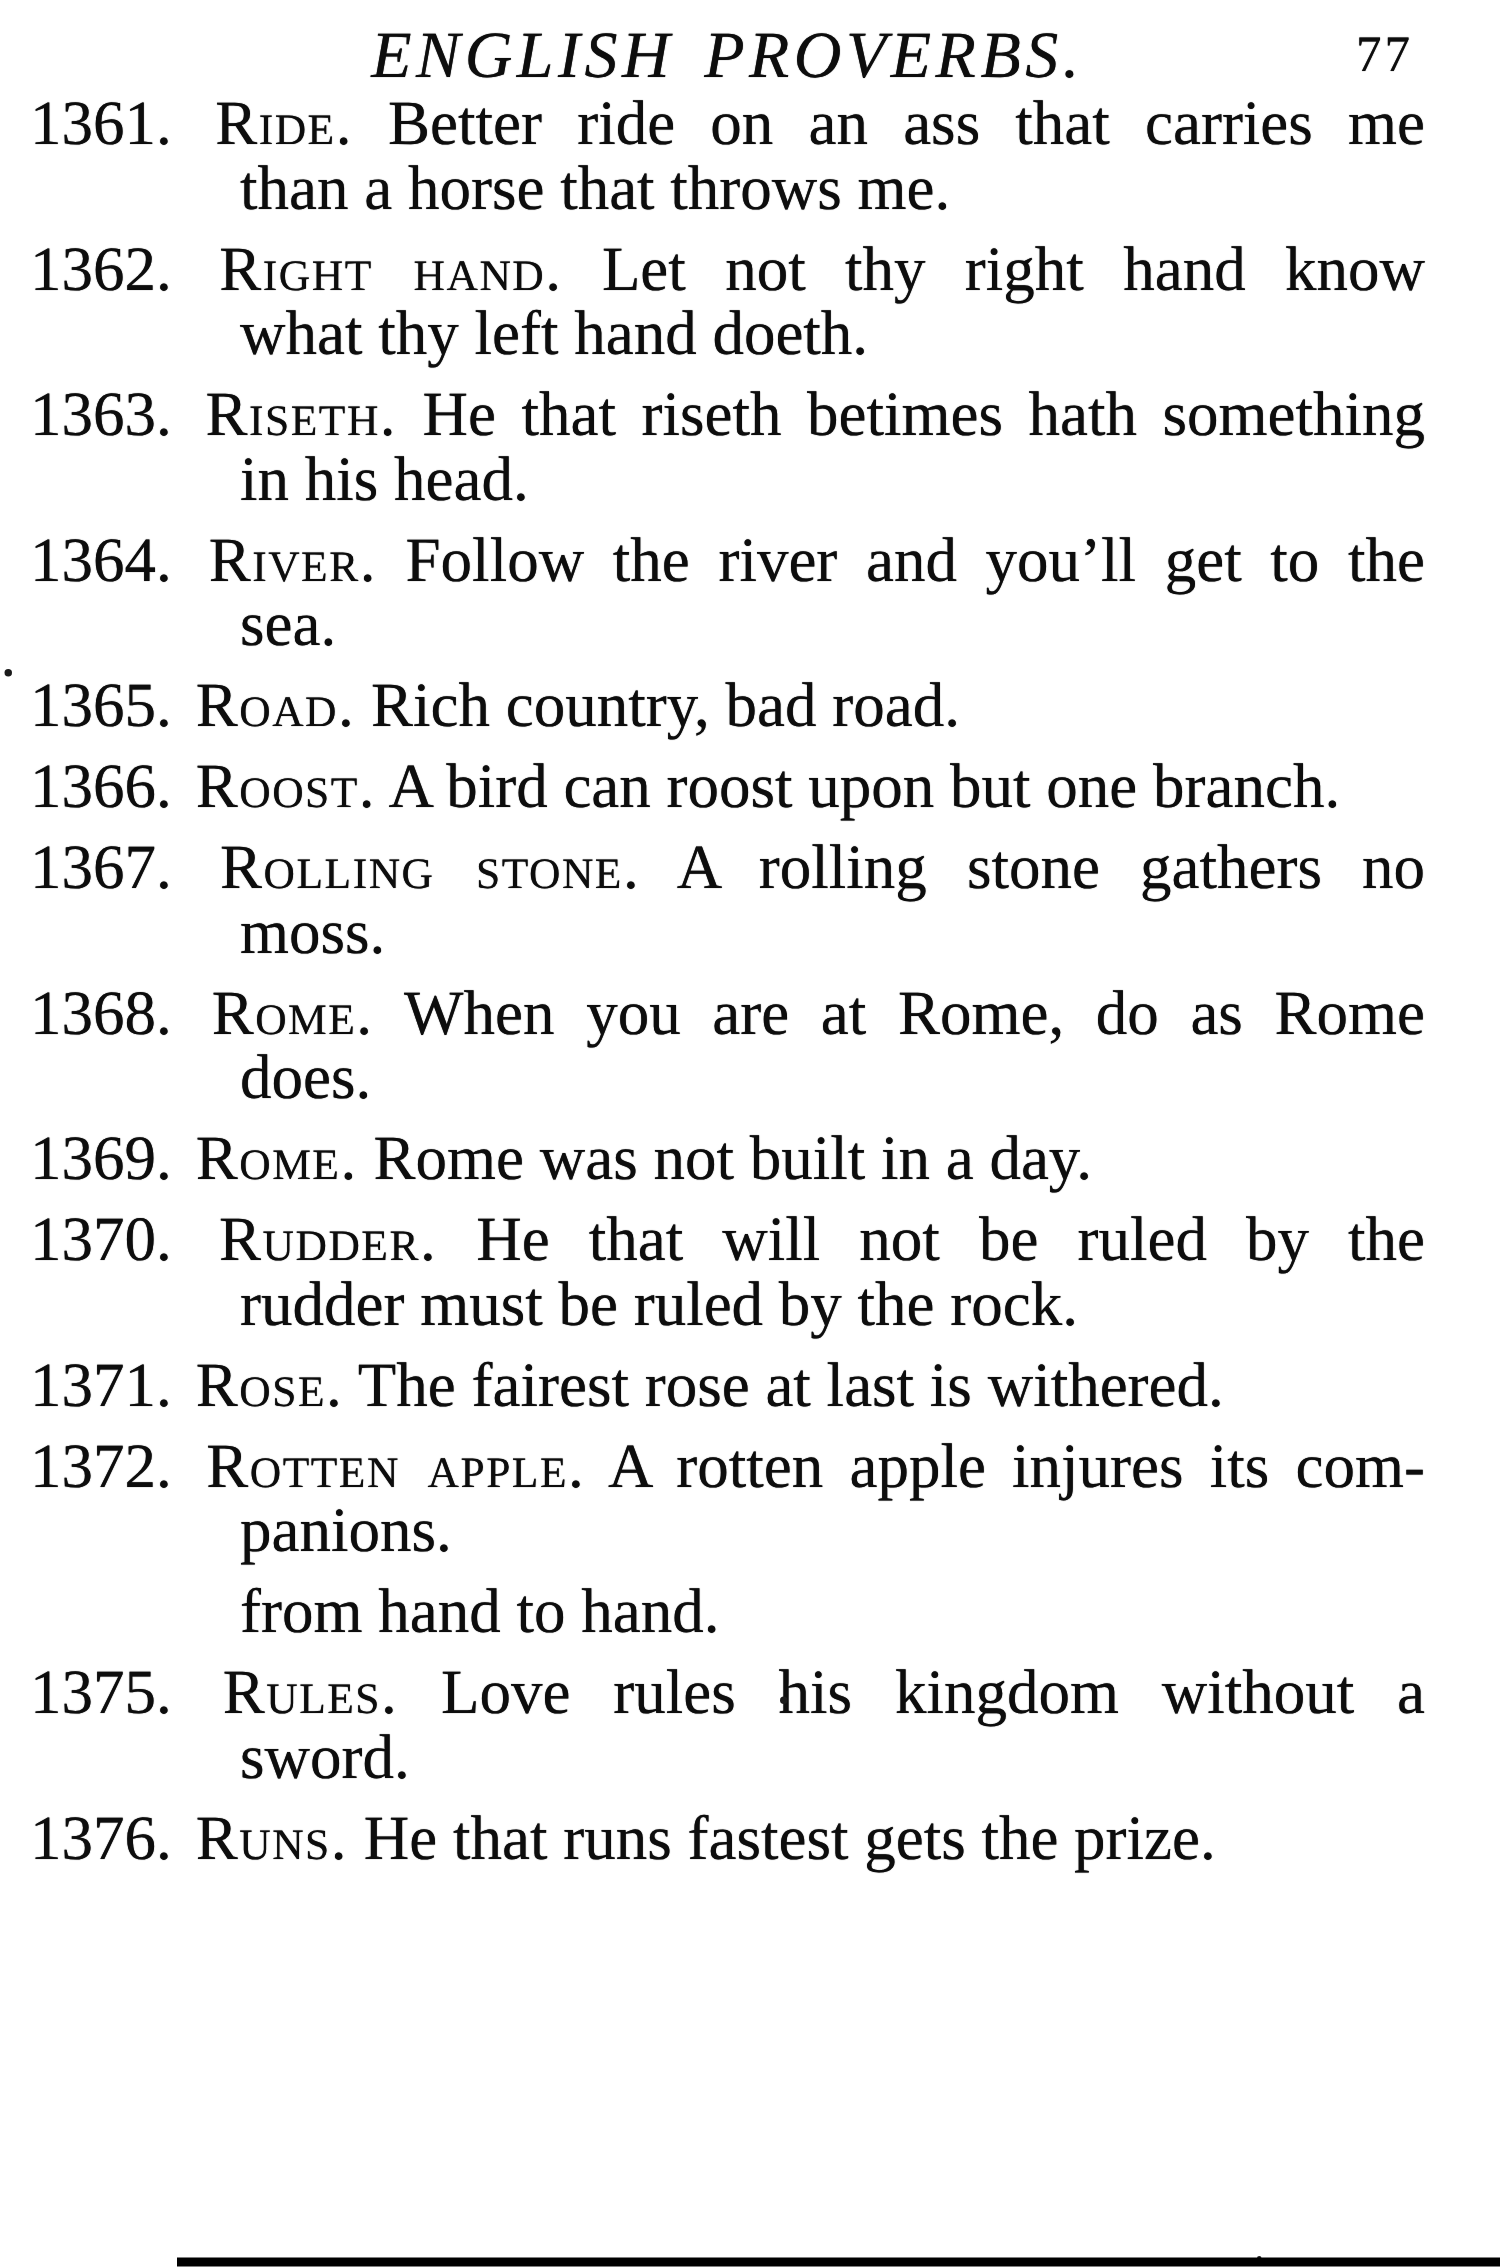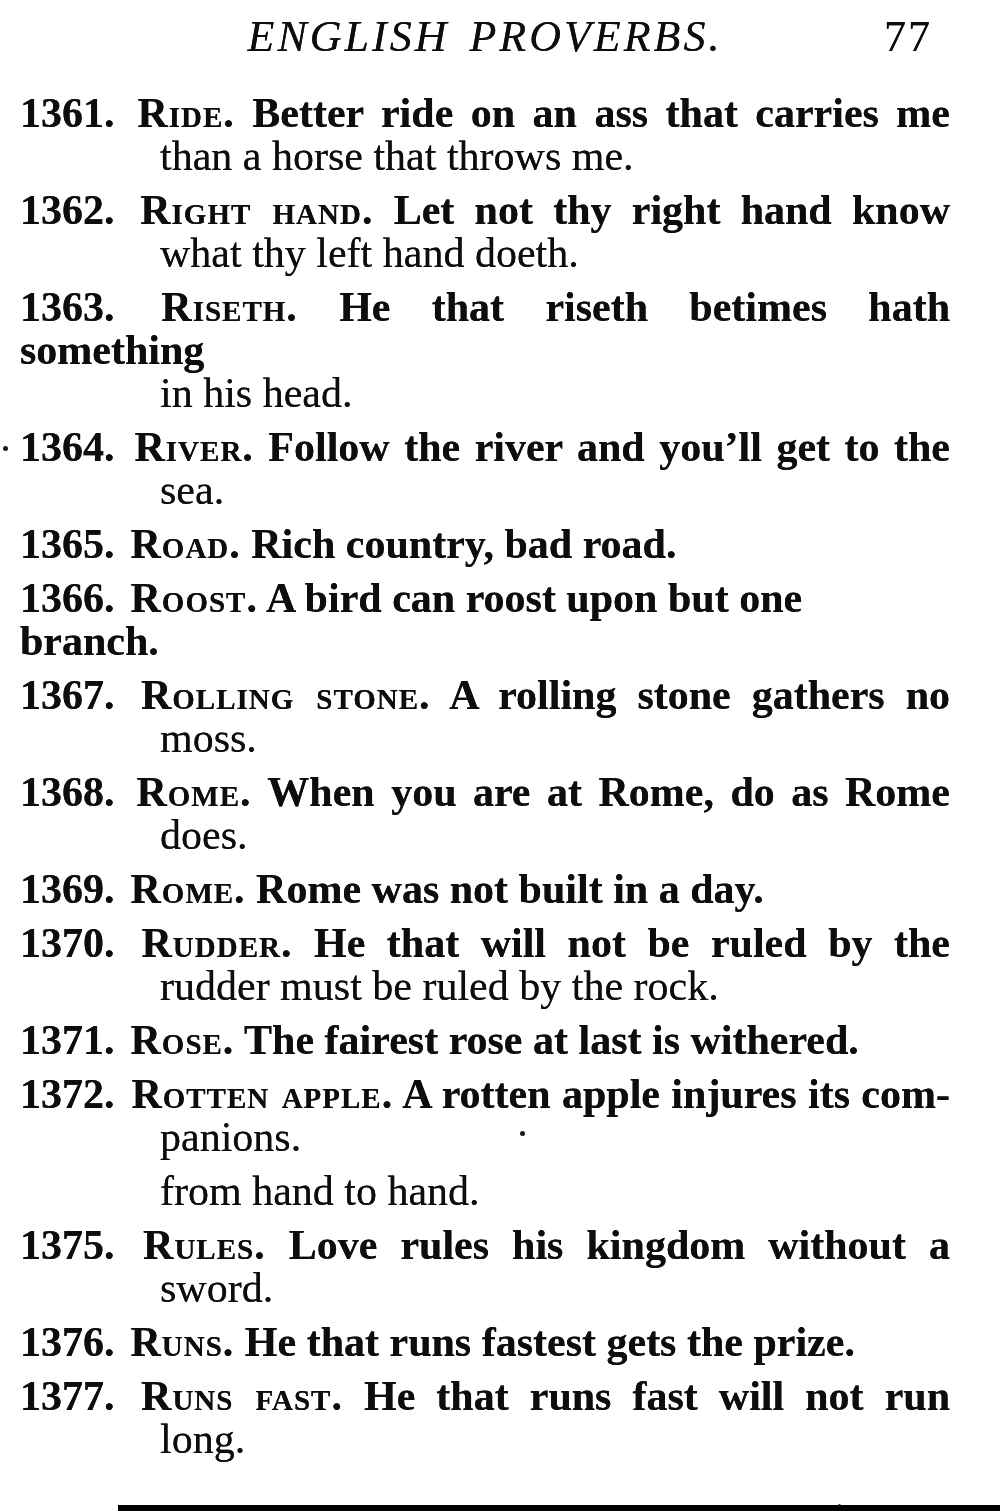--- a/index.html
+++ b/index.html
@@ -14,48 +14,47 @@
     position: relative;
     width: 1000px; height: 1511px;
     box-sizing: border-box;
     padding: 12px 50px 0 20px;
     text-shadow: 0 0 0.6px rgba(0,0,0,0.85);
   }
   
   .header {
     position: relative;
     height: 50px;
-    margin-bottom: 30px;
   }
   .running-title {
     display: block;
     text-align: center;
     font-style: italic;
     font-size: 44px;
     line-height: 50px;
     letter-spacing: 3px;
     word-spacing: 6px;
   }
   .page-number {
     position: absolute;
-    top: 0; right: 18px;
-    font-size: 44px;
+    top: 0; right: 8px;
+    font-size: 34px;
     line-height: 50px;
     letter-spacing: 2px;
   }
   
   .entries { margin: 0; padding: 0; }
   .entry {
     margin: 0 0 11px 0;
     padding-left: 140px;           
     font-size: 42px;
     line-height: 43px;
   }
   .line { display: block; }
-  .line.first { margin-left: -140px; font-weight: bold; }   
+  .line.first { margin-left: -140px; }   
   .line.j {                               
     text-align: justify;
     text-align-last: justify;
   }
   .num {
     display: inline-block;
     width: 100px;
   }
   .kw {
     font-variant: small-caps;
@@ -152,24 +151,20 @@
 
     <p class="entry">
       <span class="line first j"><span class="num">1375.</span> <span class="kw">Rules.</span> <span>Love rules his kingdom without a</span></span>
       <span class="line">sword.</span>
     </p>
 
     <p class="entry">
       <span class="line first"><span class="num">1376.</span> <span class="kw">Runs.</span> <span>He that runs fastest gets the prize.</span></span>
     </p>
 
-    <p class="entry">
-      <span class="line first j"><span class="num">1377.</span> <span class="kw">Runs fast.</span> <span>He that runs fast will not run</span></span>
-      <span class="line">long.</span>
-    </p>
 
   </div>
 
   <span class="speck speck-a"></span>
   <span class="speck speck-b"></span>
   <span class="speck speck-c"></span>
   <div class="scan-edge"></div>
 
 </div>
 

